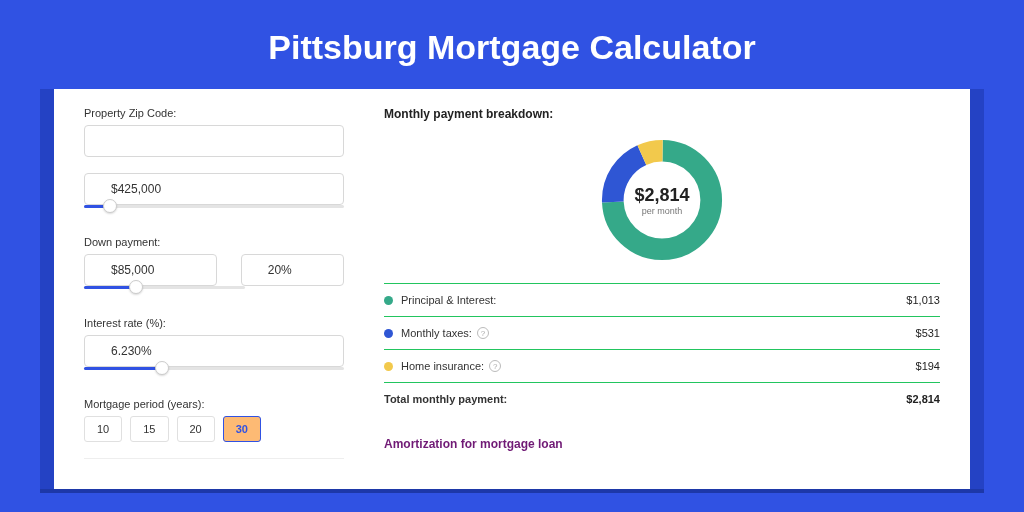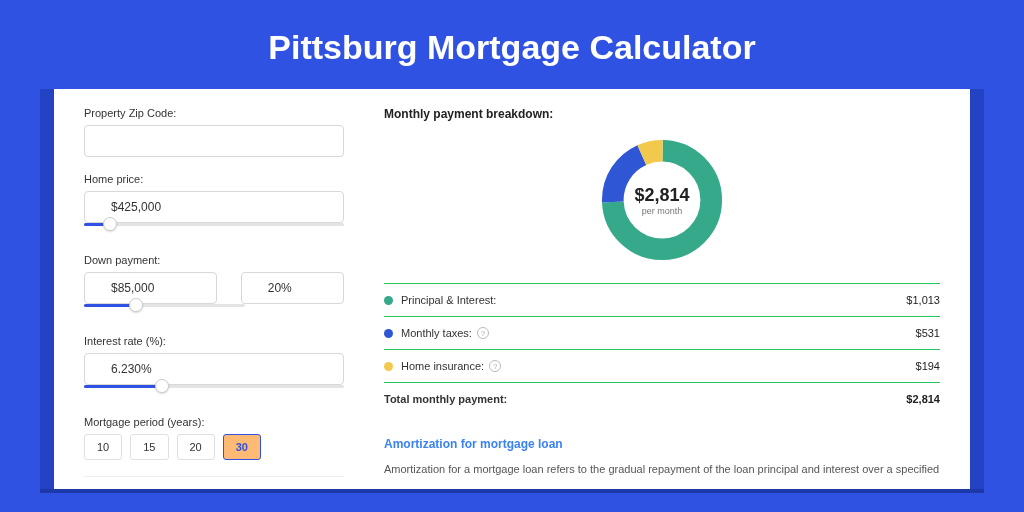--- a/index.html
+++ b/index.html
@@ -31,40 +31,39 @@
 .donut-center .v{font-size:18px;font-weight:700;color:#222}
 .donut-center .s{font-size:9px;color:#777}
 .legend-row{display:flex;align-items:center;font-size:11px;padding:10px 0;border-top:1px solid #22c55e}
 .legend-row:first-of-type{border-top:none}
 .legend-row .dot{width:9px;height:9px;border-radius:50%;margin-right:8px;flex-shrink:0}
 .legend-row .nm{flex:1;color:#333;display:flex;align-items:center;gap:5px}
 .legend-row .amt{color:#222}
 .legend-row.total .nm,.legend-row.total .amt{font-weight:700}
 .help{width:12px;height:12px;border:1px solid #bbb;border-radius:50%;font-size:8px;color:#aaa;display:inline-flex;align-items:center;justify-content:center}
 .amort{margin-top:22px}
-.amort-h{font-size:12px;font-weight:700;color:#3b82f6;margin-bottom:10px}
+.amort-h{font-size:12px;font-weight:700;color:#701a75;margin-bottom:10px}
 .amort-p{font-size:11px;color:#555;line-height:1.5}
 </style>
 </head>
 <body>
 
 <div class="title">Pittsburg Mortgage Calculator</div>
 
 <div class="card-wrap">
 <div class="card">
 
 <div class="left">
 
 <div class="section">
 <div class="lbl">Property Zip Code:</div>
 <input class="in" value="" style="">
 </div>
 
 <div class="section">
-<div class="lbl">Home price:</div>
 <input class="in" value="$425,000" style="">
 <div class="slider">
 <div class="track"></div>
             <div class="fill" style="width:10%"></div>
             <div class="thumb" style="left:10%"></div>
 </div>
 </div>
 
 <div class="section">
 <div class="lbl">Down payment:</div>
@@ -141,18 +140,17 @@
           </span>
 <span class="amt">$194</span>
 </div>
 <div class="legend-row total">
 <span class="nm">Total monthly payment:</span>
 <span class="amt">$2,814</span>
 </div>
 
 <div class="amort">
 <div class="amort-h">Amortization for mortgage loan</div>
-<div class="amort-p">Amortization for a mortgage loan refers to the gradual repayment of the loan principal and interest over a specified</div>
 </div>
 
 </div>
 </div>
 </div>
 
 </body></html>

